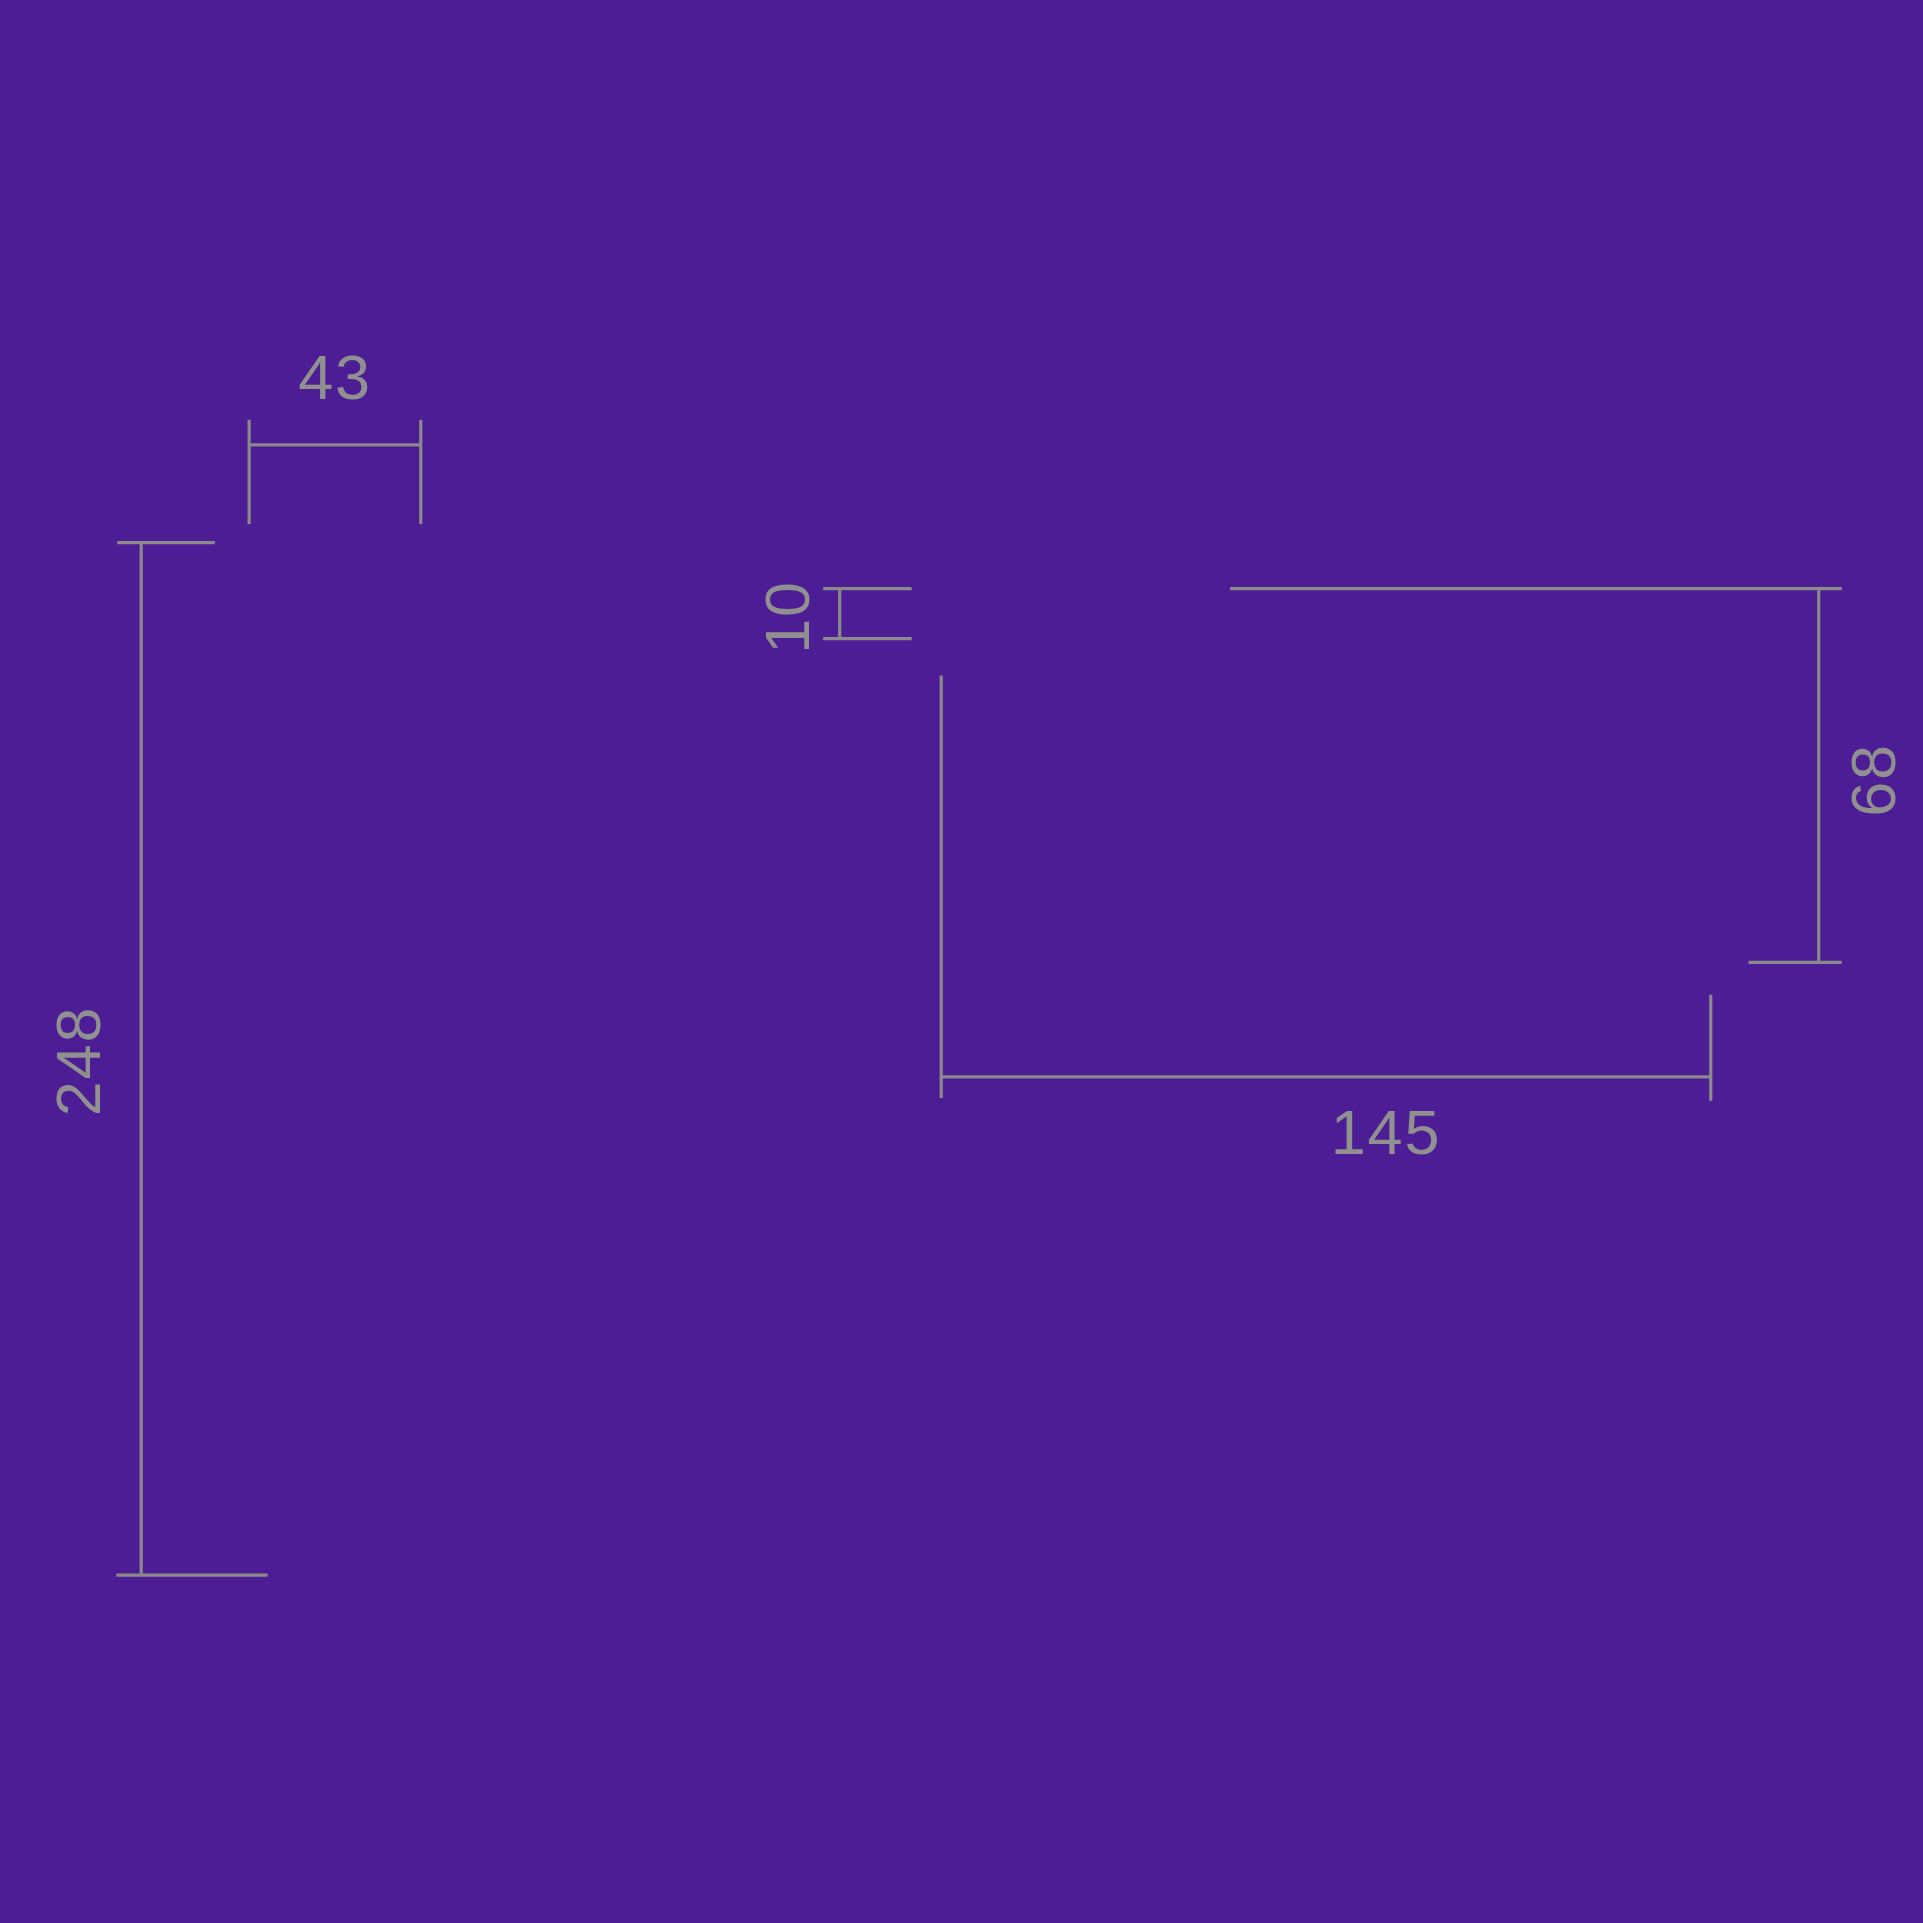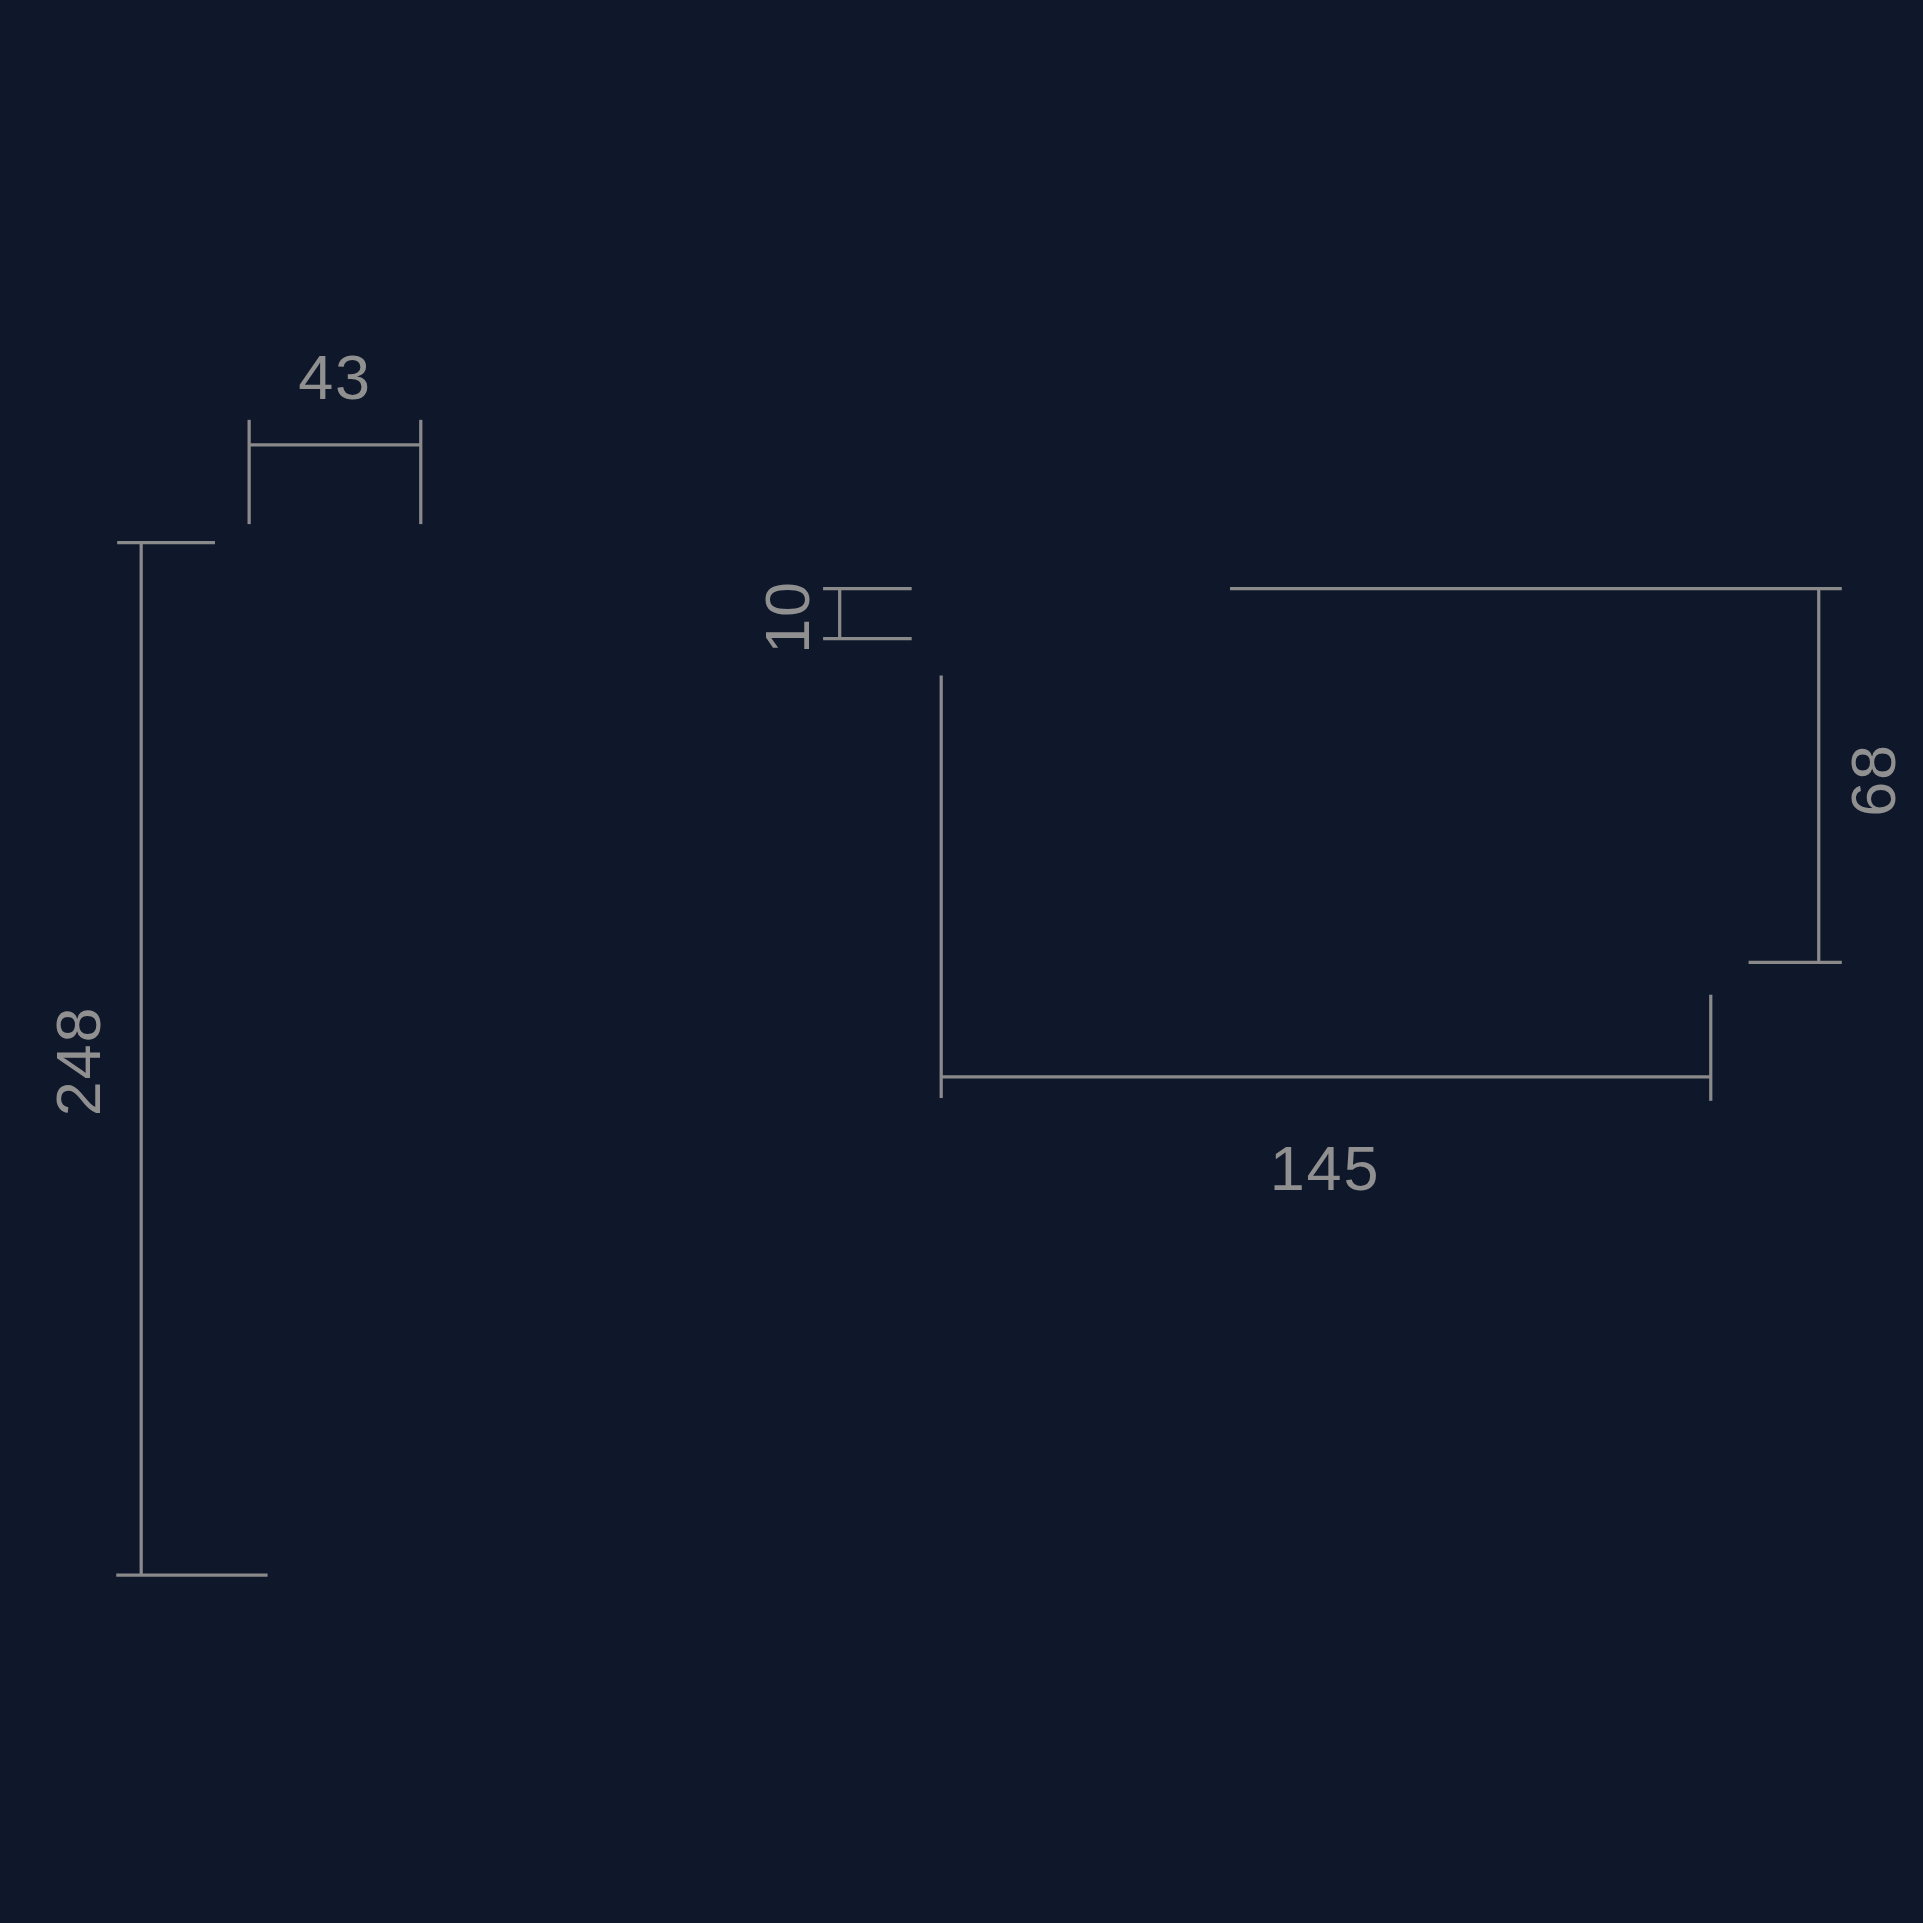--- a/index.html
+++ b/index.html
@@ -4,21 +4,21 @@
 <style>
   html, body {
     margin: 0;
     padding: 0;
     background: #000000;
   }
   .canvas {
     position: relative;
     width: 1923px;
     height: 1923px;
-    background: #0f172a;
+    background: #4c1d95;
     overflow: hidden;
     font-family: "Liberation Sans", sans-serif;
   }
   .canvas svg {
     position: absolute;
     left: 0;
     top: 0;
     width: 1923px;
     height: 1923px;
     display: block;
@@ -67,16 +67,16 @@
 
     <line class="dim-line" x1="1020" y1="732" x2="1020" y2="1190"></line>
     <line class="dim-line" x1="1020" y1="1167" x2="1854" y2="1167"></line>
     <line class="dim-line" x1="1854" y1="1078" x2="1854" y2="1193"></line>
   </svg>
 
   <div class="dim-label" style="left:335px;  top:377px;">43</div>
   <div class="dim-label vertical" style="left:78px;   top:1061px;">248</div>
   <div class="dim-label vertical" style="left:787px;  top:617px;">10</div>
   <div class="dim-label vertical" style="left:1873px; top:780px;">68</div>
-  <div class="dim-label" style="left:1325px; top:1132px;margin-top:36px;">145</div>
+  <div class="dim-label" style="left:1386px; top:1132px;">145</div>
 
 </div>
 
 
 </body></html>

